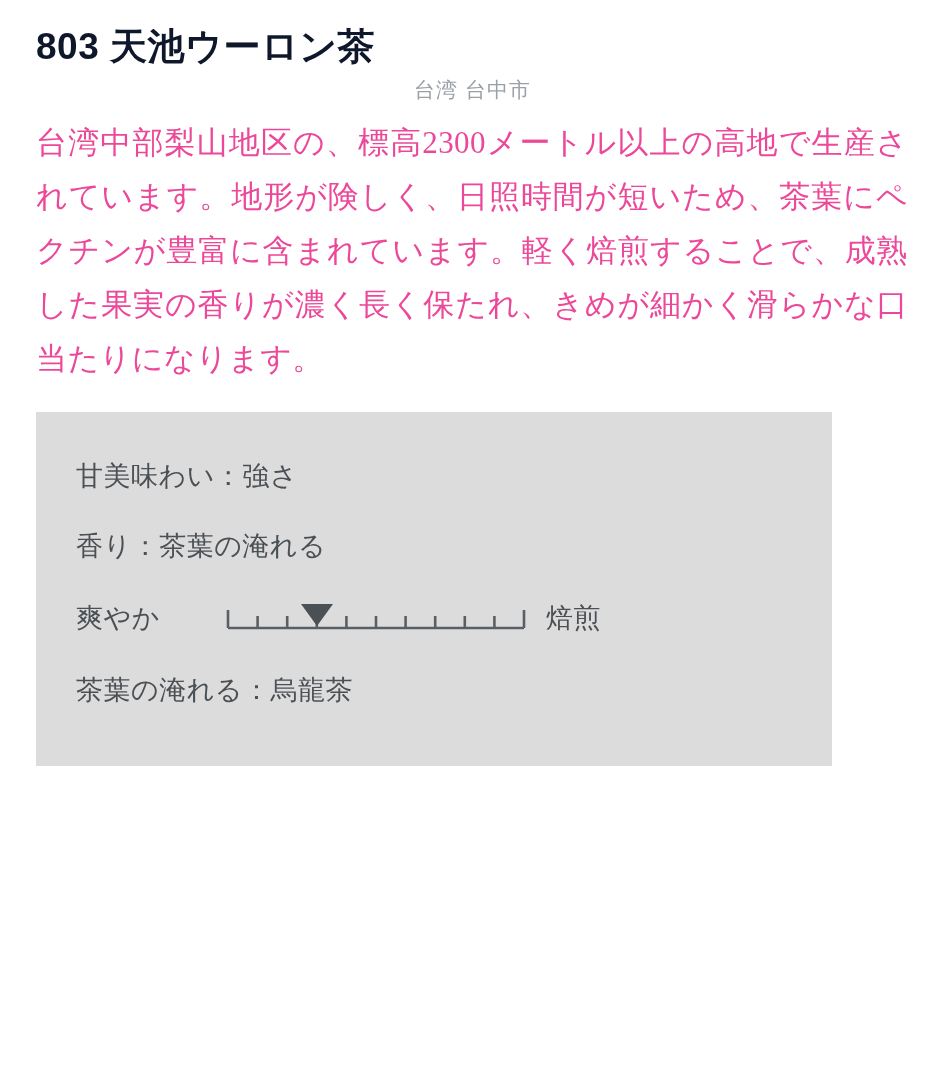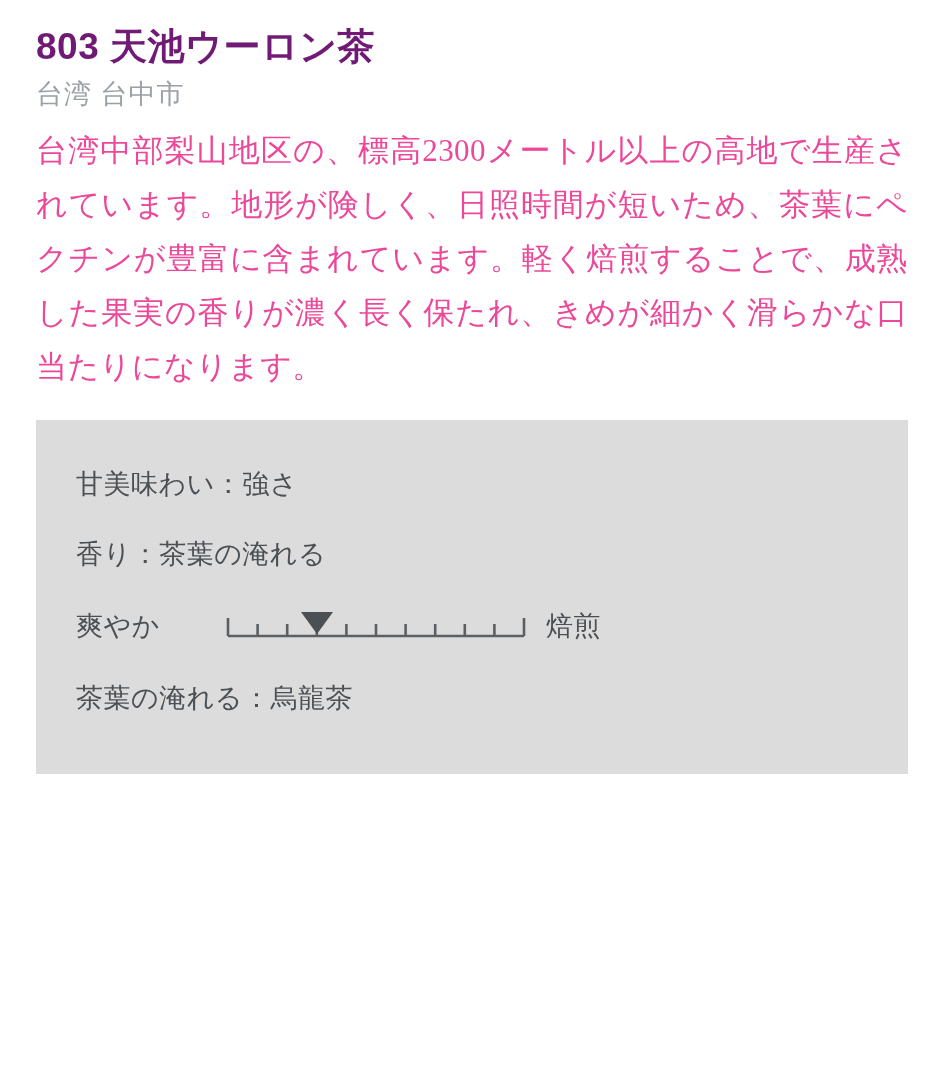--- a/index.html
+++ b/index.html
@@ -19,47 +19,48 @@
     min-height: 1080px;
     box-sizing: border-box;
     padding: 16px 36px 0 36px;
     position: relative;
   }
   .title {
     font-family: "Liberation Sans", "DejaVu Sans", sans-serif;
     font-weight: bold;
     font-size: 37px;
     letter-spacing: 0.5px;
-    color: #701a75;
+    color: #0f172a;
     margin: 8px 0 6px 0;
     line-height: 1.25;
   }
   .region {
     font-family: "Liberation Sans", "DejaVu Sans", sans-serif;
-    font-size: 27px;
+    font-size: 21px;
     color: #9aa0a6;
     margin: 4px 0 12px 0;
     letter-spacing: 1px;
+    text-align: center;
   }
   .body-text {
     font-family: "Liberation Serif", "DejaVu Serif", serif;
     font-size: 31px;
     line-height: 1.74;
     color: #ec4899;
     letter-spacing: 0.4px;
     margin: 0 0 26px 0;
     text-align: justify;
     text-justify: inter-character;
     max-width: 872px;
   }
   .spec-box {
     background: #dcdcdc;
     margin: 4px 0 0 0;
     padding: 46px 0 46px 0;
-    width: 872px;
+    width: 796px;
     box-sizing: border-box;
   }
   .spec-row {
     font-family: "Liberation Serif", "DejaVu Serif", serif;
     font-size: 27px;
     color: #4b5055;
     padding: 0 0 0 40px;
     margin: 0 0 34px 0;
     display: flex;
     align-items: center;

